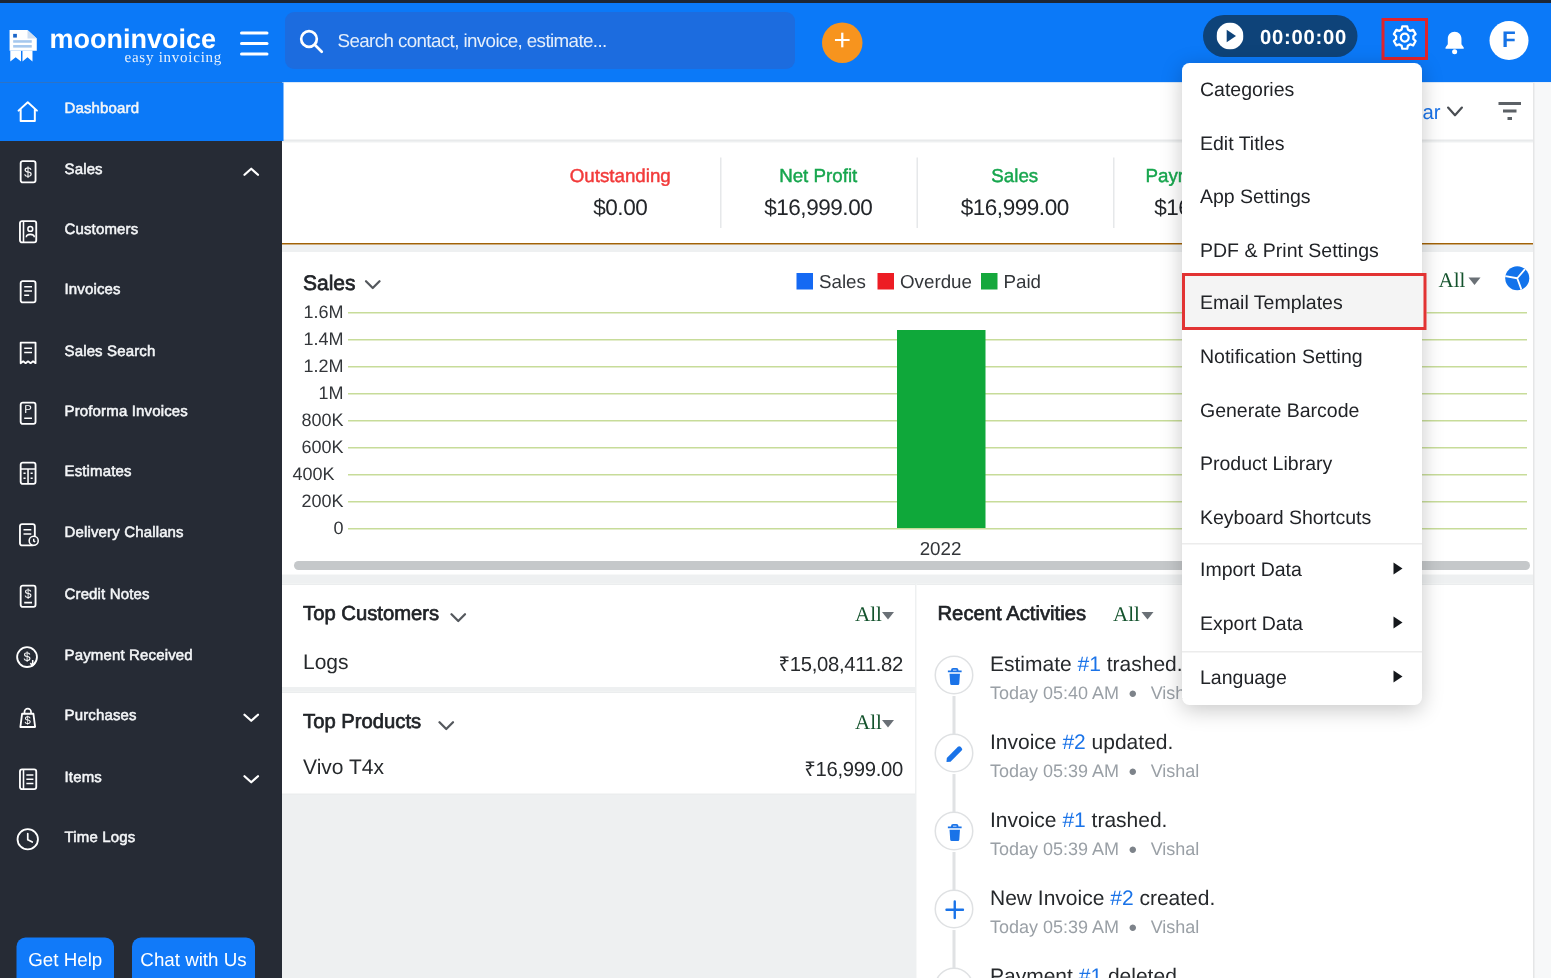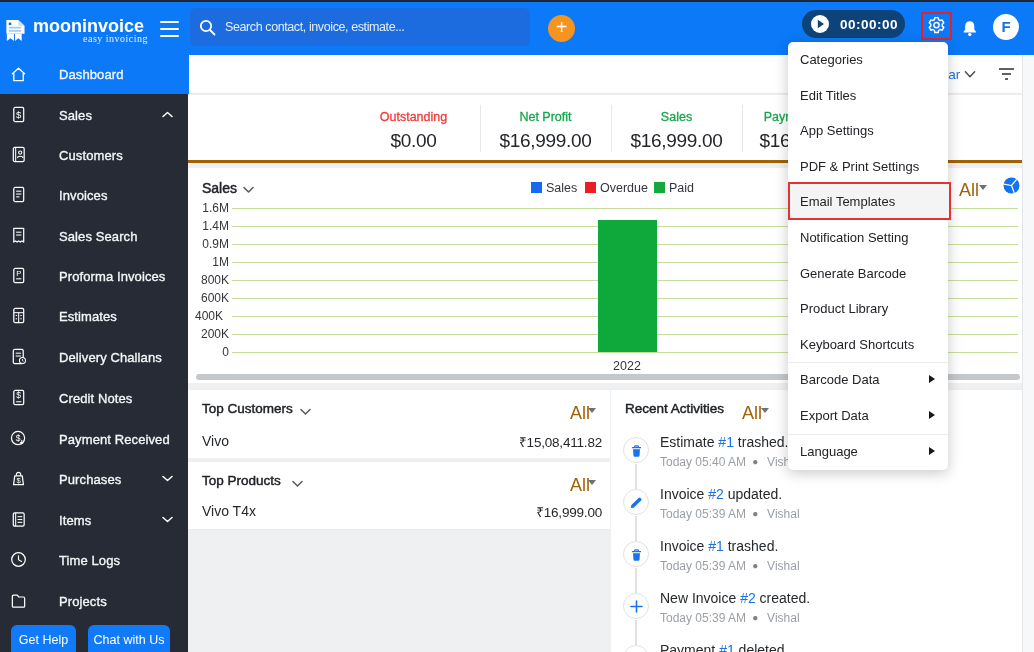--- a/index.html
+++ b/index.html
@@ -14,49 +14,49 @@
 #search .ph{position:absolute;left:35px;top:12px;font-size:12.5px;color:#e4eefb;letter-spacing:-.4px;}
 #plus{left:548px;top:13px;width:27px;height:27px;border-radius:50%;background:#f7941e;color:#fff;text-align:center;font-size:20px;line-height:25px;font-weight:400;}
 #timer{left:802px;top:8px;width:103px;height:28px;border-radius:14px;background:#0e4379;}
 #timer .tt{position:absolute;left:38px;top:7px;font-size:13.5px;font-weight:700;color:#fff;letter-spacing:.5px;}
 #gearbox{left:921px;top:10px;width:31px;height:28px;border:2px solid #e0242c;}
 #avatar{left:993px;top:12px;width:26px;height:26px;border-radius:50%;background:#fff;text-align:center;line-height:26px;color:#1673e6;font-size:15px;font-weight:700;}
 
 #sidebar{left:0;top:55px;width:188px;height:597px;background:#262b35;}
 .sitem{position:absolute;left:0;width:188px;height:40px;color:#f4f6f8;}
 .sitem .ic{position:absolute;left:10px;top:11px;}
-.sitem .lb{position:absolute;left:43px;top:13px;font-size:13px;font-weight:400;-webkit-text-stroke:.35px #f4f6f8;letter-spacing:.1px;margin-left:16px;}
+.sitem .lb{position:absolute;left:43px;top:13px;font-size:10px;font-weight:400;-webkit-text-stroke:.35px #f4f6f8;letter-spacing:.1px;}
 .sitem .ch{position:absolute;left:162px;top:16px;}
 .sactive{background:#0b79f8;width:189px !important;z-index:5;}
 .sbtn{position:absolute;top:570px;height:34px;background:#117af9;border-radius:6px;color:#fff;font-size:12.5px;text-align:center;line-height:31px;}
 
 #main{left:188px;top:55px;width:846px;height:597px;background:#eef0f1;}
 #sumbar{left:0;top:0;width:846px;height:39px;background:#fff;border-bottom:1px solid #e8eaeb;}
 #sumbar .t{position:absolute;left:14px;top:9px;font-size:17px;font-weight:400;-webkit-text-stroke:.25px #26292c;color:#737373;margin-top:36px;}
-#stats{left:0;top:40px;width:846px;height:68px;background:#fff;border-bottom:3px solid #a16207;}
+#stats{left:0;top:40px;width:846px;height:68px;background:#fff;border-bottom:1px solid #a16207;}
 .sep{position:absolute;top:10px;width:1px;height:47px;background:#e6e8ea;}
 .stat{position:absolute;top:0;width:131px;text-align:center;}
 .stat .l{font-size:12.5px;margin-top:15px;-webkit-text-stroke:.3px currentColor;}
-.stat .v{font-size:19px;color:#23262a;margin-top:6px;letter-spacing:-.3px;}
+.stat .v{font-size:15px;color:#23262a;margin-top:6px;letter-spacing:-.3px;}
 .red{color:#f23a3a;} .green{color:#17a64e;}
 #chart{left:0;top:113px;width:846px;height:215px;background:#fff;}
 #chart .t{position:absolute;left:14px;top:12px;font-size:14px;font-weight:400;-webkit-text-stroke:.45px #202327;color:#202327;}
 .leg{position:absolute;top:13px;font-size:12.5px;color:#33363a;}
 .lsq{position:absolute;top:14px;width:11px;height:11px;}
 .gl{position:absolute;left:44px;width:786px;height:1px;background:#c7dc99;}
 .yl{position:absolute;left:1px;width:40px;text-align:right;font-size:12px;color:#33363a;}
 #bar{left:410px;top:52px;width:59px;height:132px;background:#0fa83a;}
 #xlabel{left:409px;top:191px;width:60px;text-align:center;font-size:12.5px;color:#33363a;}
 #hsb{left:8px;top:206px;width:824px;height:6px;border-radius:3px;background:#c5c8ca;}
 
 #cardA{left:0;top:334px;width:422px;height:69px;background:#fff;border-top:1px solid #ebedee;}
 #cardB{left:0;top:406px;width:422px;height:69px;background:#fff;border-top:1px solid #ebedee;border-bottom:1px solid #ebedee;}
 #cardR{left:423px;top:334px;width:411px;height:263px;background:#fff;border-top:1px solid #ebedee;}
 .chead{position:absolute;left:14px;top:11px;font-size:13.5px;font-weight:400;-webkit-text-stroke:.45px #202327;color:#202327;}
-.call{position:absolute;font-size:18px;color:#a16207;}
+.call{position:absolute;font-size:14px;color:#14532d;font-family:Liberation Serif, serif;}
 .crow{position:absolute;left:14px;font-size:14px;color:#26292c;}
 .cval{position:absolute;right:8px;font-size:13.5px;color:#26292c;text-align:right;letter-spacing:-.2px;}
 
 #rail{left:1022px;top:55px;width:12px;height:597px;background:#f7f8f9;border-left:1px solid #e5e6e7;}
 
 .acirc{position:absolute;left:12px;width:26px;height:26px;border-radius:50%;background:#fff;border:1px solid #dfe1e3;}
 .aline{position:absolute;left:24px;width:1.5px;height:26px;background:#e0e2e4;}
 .at{position:absolute;left:49px;font-size:14px;color:#26292c;text-align:right;}
 .as{position:absolute;left:49px;font-size:12px;color:#9aa0a6;}
 .blue{color:#1a73e8;}
@@ -234,26 +234,20 @@
           <path d="M1 1.5 L5.5 5.5 L10 1.5" fill="none" stroke="#fff" stroke-width="1.5" stroke-linecap="round" stroke-linejoin="round"></path>
         </svg>
   </div>
   <div class="sitem" style="top:485px;">
     <svg class="ic" width="17" height="17" viewBox="0 0 18 18">
           <circle cx="9" cy="9" r="7.2" fill="none" stroke="#fff" stroke-width="1.3"></circle>
           <path d="M9 5 v4.3 l3.2 1.7" fill="none" stroke="#fff" stroke-width="1.2" stroke-linecap="round"></path>
         </svg>
     <div class="lb">Time Logs</div>
   </div>
-  <div class="sitem" style="top:526px;">
-    <svg class="ic" width="17" height="17" viewBox="0 0 18 18">
-          <path d="M2.5 15 V4.5 a1.2 1.2 0 0 1 1.2-1.2 h4 l1.6 2 h5 a1.2 1.2 0 0 1 1.2 1.2 V15 a1 1 0 0 1-1 1 h-11 a1 1 0 0 1-1-1 z" fill="none" stroke="#fff" stroke-width="1.3" stroke-linejoin="round"></path>
-        </svg>
-    <div class="lb">Projects</div>
-  </div>
   <div class="sbtn" style="left:11px;width:65px;">Get Help</div>
   <div class="sbtn" style="left:88px;width:82px;">Chat with Us</div>
 </div>
 <div class="abs" id="main">
   <div class="abs" id="sumbar">
     <div class="t">Summary</div>
     <svg class="abs" style="left:776px;top:15px;" width="12" height="9" viewBox="0 0 13 9">
           <path d="M1.5 1.5 L6.5 7 L11.5 1.5" fill="none" stroke="#4a4e53" stroke-width="1.6" stroke-linecap="round" stroke-linejoin="round"></path>
         </svg>
     <div class="abs" style="left:811px;top:13px;width:15px;height:2.4px;background:#5c6166;"></div>
@@ -296,21 +290,21 @@
     <div class="call" style="left:771px;top:12px;">All</div>
     <div class="abs" style="left:791px;top:17px;width:0;height:0;border-top:5px solid #6a7076;border-left:4.5px solid transparent;border-right:4.5px solid transparent;"></div>
     <svg class="abs" style="left:815px;top:9px;" width="17" height="17" viewBox="0 0 17 17">
           <circle cx="8.5" cy="8.5" r="8" fill="#1273eb"></circle>
           <path d="M8.5 8.5 L8.5 0.5 M8.5 8.5 L15.5 12.5 M8.5 8.5 L1.5 12.5" stroke="#fff" stroke-width="1.2" fill="none" transform="rotate(40 8.5 8.5)"></path>
         </svg>
     <div class="yl" style="top:33px;">1.6M</div>
         <div class="gl" style="top:40px;"></div>
     <div class="yl" style="top:51px;">1.4M</div>
         <div class="gl" style="top:58px;"></div>
-    <div class="yl" style="top:69px;">0.9M</div>
+    <div class="yl" style="top:69px;">1.2M</div>
         <div class="gl" style="top:76px;"></div>
     <div class="yl" style="top:87px;">1M</div>
         <div class="gl" style="top:94px;"></div>
     <div class="yl" style="top:105px;">800K</div>
         <div class="gl" style="top:112px;"></div>
     <div class="yl" style="top:123px;">600K</div>
         <div class="gl" style="top:130px;"></div>
     <div class="yl" style="top:141px;text-align:center;">400K</div>
         <div class="gl" style="top:148px;"></div>
     <div class="yl" style="top:159px;">200K</div>
@@ -321,21 +315,21 @@
     <div class="abs" id="xlabel">2022</div>
     <div class="abs" id="hsb"></div>
   </div>
   <div class="abs" id="cardA">
     <div class="chead">Top Customers</div>
     <svg class="abs" style="left:112px;top:18px;" width="11" height="8" viewBox="0 0 11 8">
           <path d="M1 1.5 L5.5 6 L10 1.5" fill="none" stroke="#55595e" stroke-width="1.5" stroke-linecap="round" stroke-linejoin="round"></path>
         </svg>
     <div class="call" style="left:382px;top:13px;">All</div>
     <div class="abs" style="left:400px;top:18px;width:0;height:0;border-top:5px solid #6a7076;border-left:4.5px solid transparent;border-right:4.5px solid transparent;"></div>
-    <div class="crow" style="top:43px;">Vivo</div>
+    <div class="crow" style="top:43px;">Logs</div>
     <div class="cval" style="top:43px;">₹15,08,411.82</div>
   </div>
   <div class="abs" id="cardB">
     <div class="chead">Top Products</div>
     <svg class="abs" style="left:104px;top:18px;" width="11" height="8" viewBox="0 0 11 8">
           <path d="M1 1.5 L5.5 6 L10 1.5" fill="none" stroke="#55595e" stroke-width="1.5" stroke-linecap="round" stroke-linejoin="round"></path>
         </svg>
     <div class="call" style="left:382px;top:13px;">All</div>
     <div class="abs" style="left:400px;top:18px;width:0;height:0;border-top:5px solid #6a7076;border-left:4.5px solid transparent;border-right:4.5px solid transparent;"></div>
     <div class="crow" style="top:41px;">Vivo T4x</div>
@@ -408,21 +402,21 @@
         <span>Generate Barcode</span>
       </div>
   <div class="ddi" style="top:249.2px;">
         <span>Product Library</span>
       </div>
   <div class="ddi" style="top:284.8px;">
         <span>Keyboard Shortcuts</span>
       </div>
   <div class="ddsep" style="top:320.4px;"></div>
   <div class="ddi" style="top:320.4px;">
-        <span>Barcode Data</span>
+        <span>Import Data</span>
         <div class="ddarr"></div>
       </div>
   <div class="ddi" style="top:356px;">
         <span>Export Data</span>
         <div class="ddarr"></div>
       </div>
   <div class="ddsep" style="top:391.6px;"></div>
   <div class="ddi" style="top:391.6px;">
         <span>Language</span>
         <div class="ddarr"></div>

